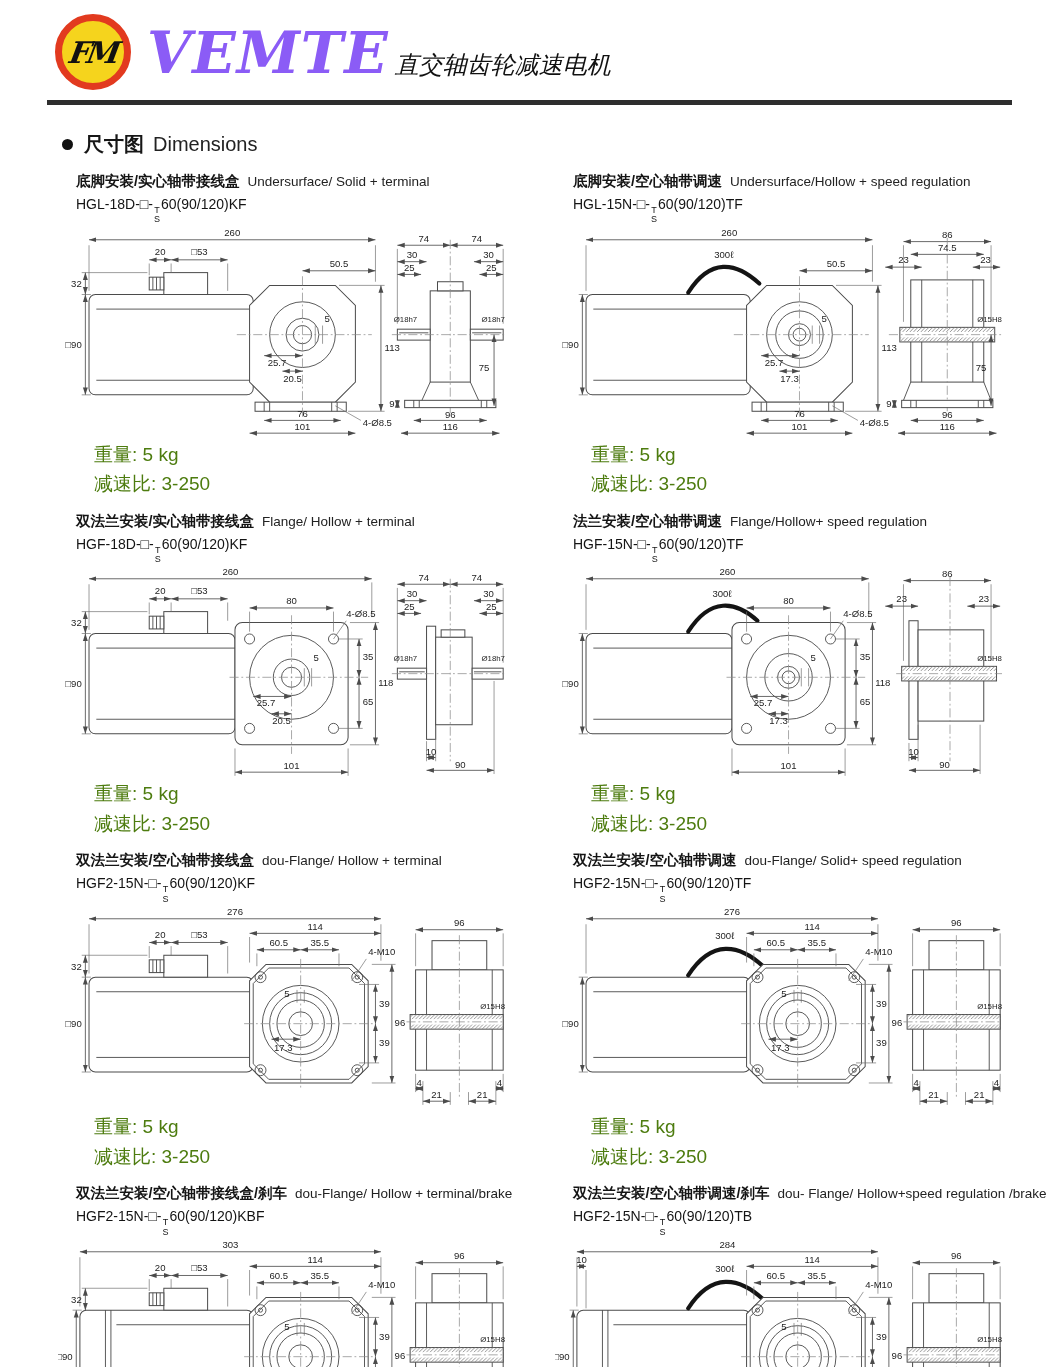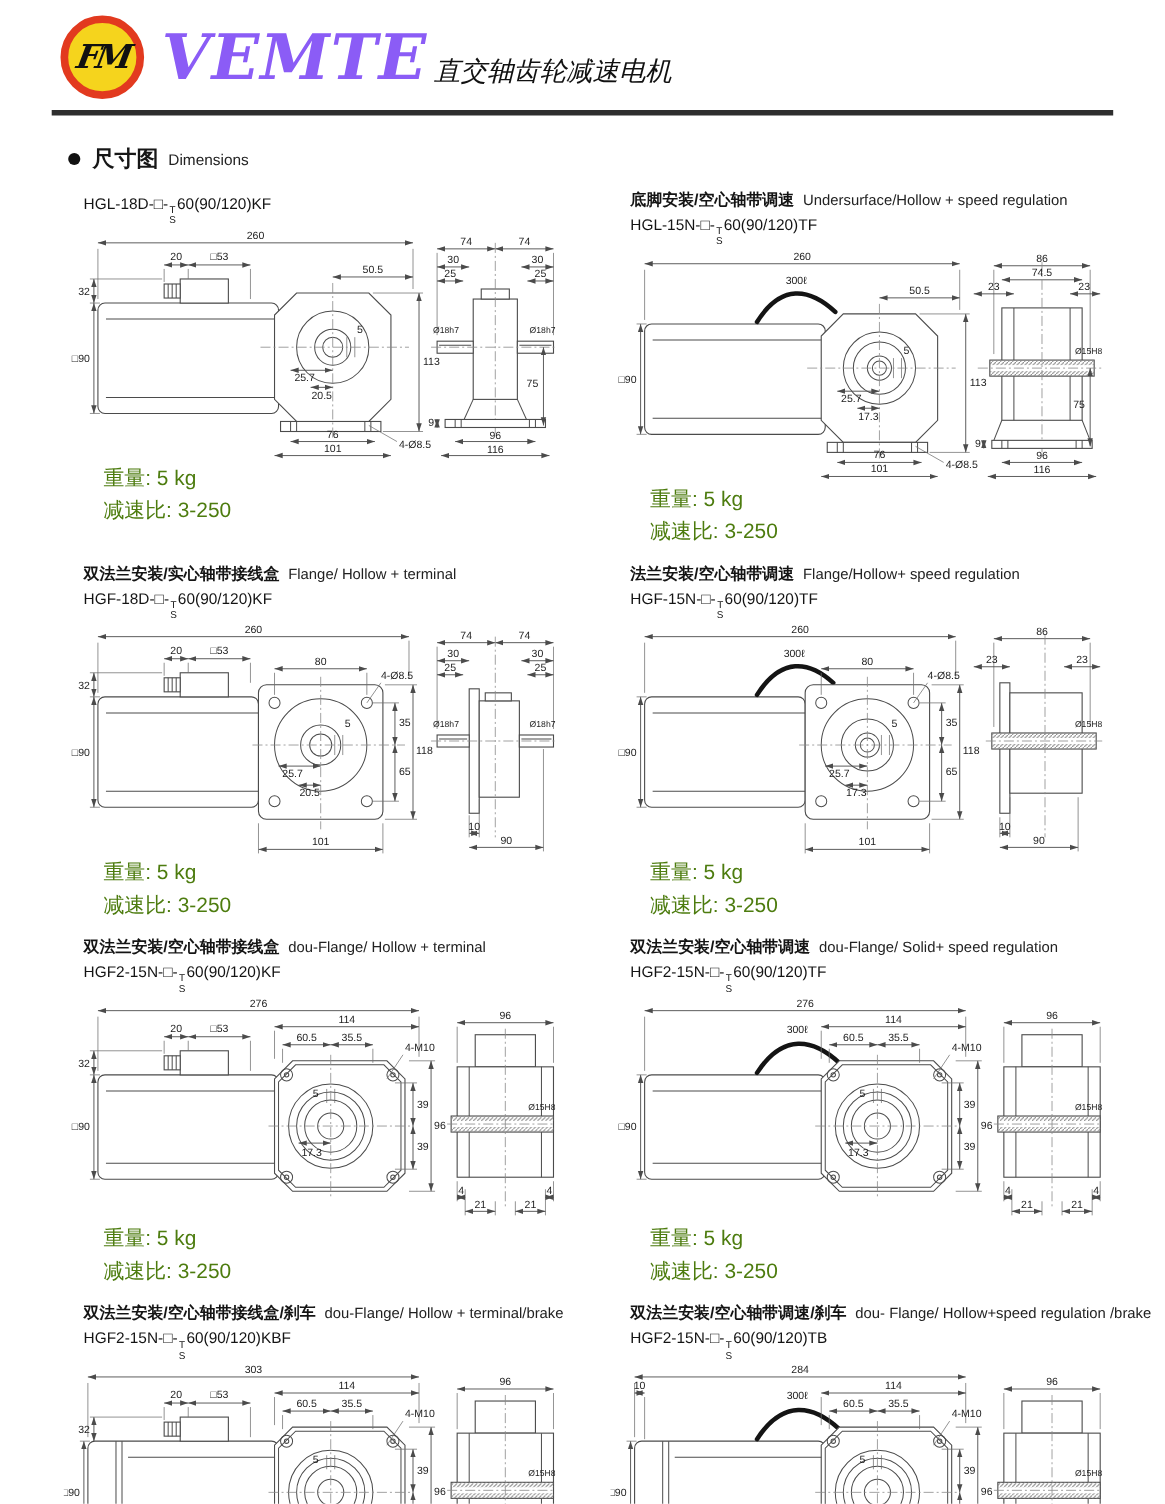--- a/index.html
+++ b/index.html
@@ -8,21 +8,21 @@
   .hdr{padding:14px 0 0 55px;display:flex;align-items:center}
   .logo{width:62px;height:62px;border-radius:50%;border:7px solid #e23a1f;background:#f5d41d;display:flex;align-items:center;justify-content:center;flex:0 0 auto}
   .logo span{font-family:"DejaVu Serif",serif;font-style:italic;font-weight:bold;font-size:30px;color:#111;letter-spacing:-4px;transform:skewX(-10deg)}
   .brand{font-family:"DejaVu Serif",serif;font-style:italic;font-weight:bold;font-size:57px;color:#8b5cf6;margin-left:16px;letter-spacing:1px;line-height:1}
   .tagline{font-family:"DejaVu Serif",serif;font-style:italic;font-size:24px;color:#111;margin:26px 0 0 6px}
   .rule{height:5px;background:#2e2e2e;margin:10px 47px 0 47px}
   
   .sect{margin:26px 0 10px 62px;display:flex;align-items:center}
   .dot{width:11px;height:11px;border-radius:50%;background:#111;display:inline-block;margin-right:11px}
   .sect .cn{font-size:20px;font-weight:bold;color:#161616}
-  .sect .en{font-size:14px;color:#222;margin-left:9px}
+  .sect .en{font-size:20px;color:#222;margin-left:9px}
   
   .grid{margin-left:58px;width:994px;display:grid;grid-template-columns:497px 497px;row-gap:10px}
   .blk{padding-top:4px}
   .bt{margin-left:18px;white-space:nowrap}
   .bt .cn{font-size:14.5px;font-weight:bold;color:#141414}
   .bt .en{font-size:13.5px;color:#222;margin-left:8px}
   .model{margin:5px 0 0 18px;font-size:14px;color:#141414}
   .fr{display:inline-flex;flex-direction:column;align-items:center;font-size:9px;line-height:1.05;vertical-align:-4px;margin:0 1px}
   .wt{margin:2px 0 0 36px;font-size:19px;line-height:1.45;color:#4d7c0f}
   svg.draw{display:block;margin-top:2px}
@@ -63,20 +63,21 @@
 
 <div class="sect">
   <span class="dot"></span>
   <span class="cn">尺寸图</span>
   <span class="en">Dimensions</span>
 </div>
 
 <div class="grid">
 
 <div class="blk">
+  <div class="bt"><span class="cn">底脚安装/实心轴带接线盒</span><span class="en">Undersurface/ Solid + terminal</span></div>
   <div class="model"><span>HGL-18D-□-</span><span class="fr">
           <span>T</span>
           <span>S</span>
         </span><span>60(90/120)KF</span></div>
   <svg class="draw" width="447" viewBox="0 0 490 232">
     <rect class="f" x="34" y="74" width="180" height="110" rx="7"></rect>
     <line class="s" x1="42" y1="90" x2="214" y2="90"></line>
         <line class="s" x1="42" y1="168" x2="214" y2="168"></line>
     <rect class="f" x="116" y="50" width="48" height="24"></rect>
         <rect class="f" x="100" y="55" width="16" height="14"></rect>

